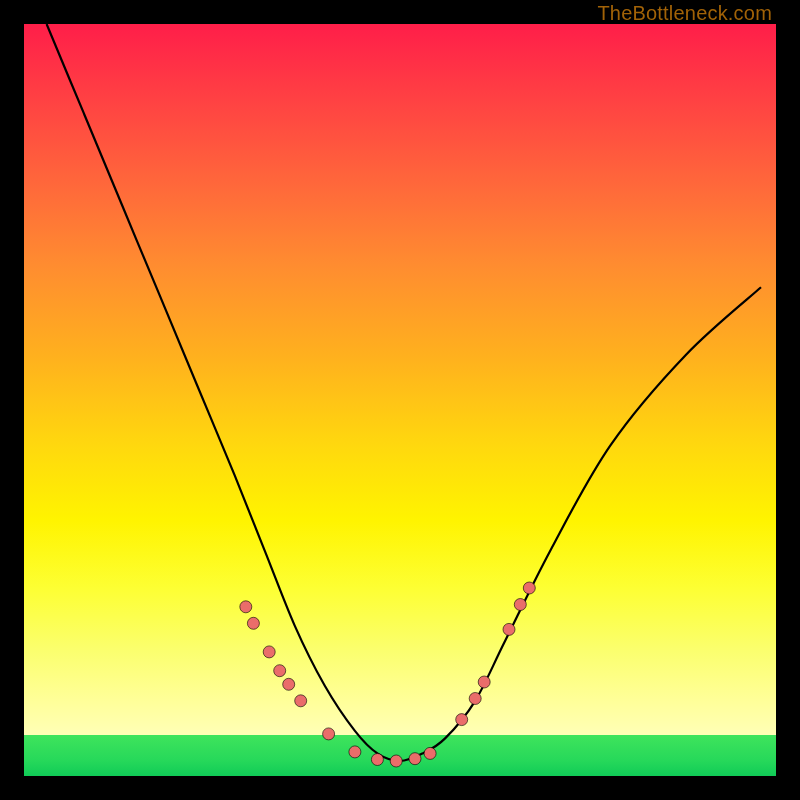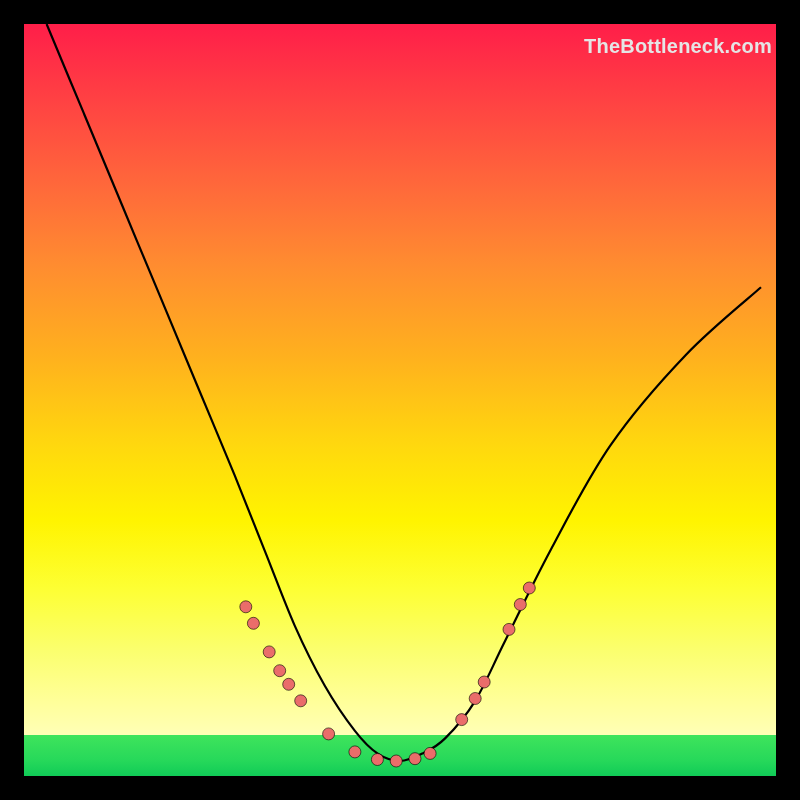--- a/index.html
+++ b/index.html
@@ -31,26 +31,25 @@
       #3fe45c 94.51%,
       #26d85a 98%,
       #10cb57 100%
     );
     overflow: hidden;
   }
   .watermark {
     position: absolute;
     top: 2px;
     right: 28px;
-    color: #e5e5e5;
+    color: #a16207;
     font-size: 20px;
-    font-weight: 700;
+    font-weight: 400;
     letter-spacing: 0.2px;
     z-index: 5;
-    margin-top: 33px;
   }
   svg.curve {
     position: absolute;
     left: 0;
     top: 0;
     width: 752px;
     height: 752px;
   }
   .bead {
     fill: #ea6d6a;

